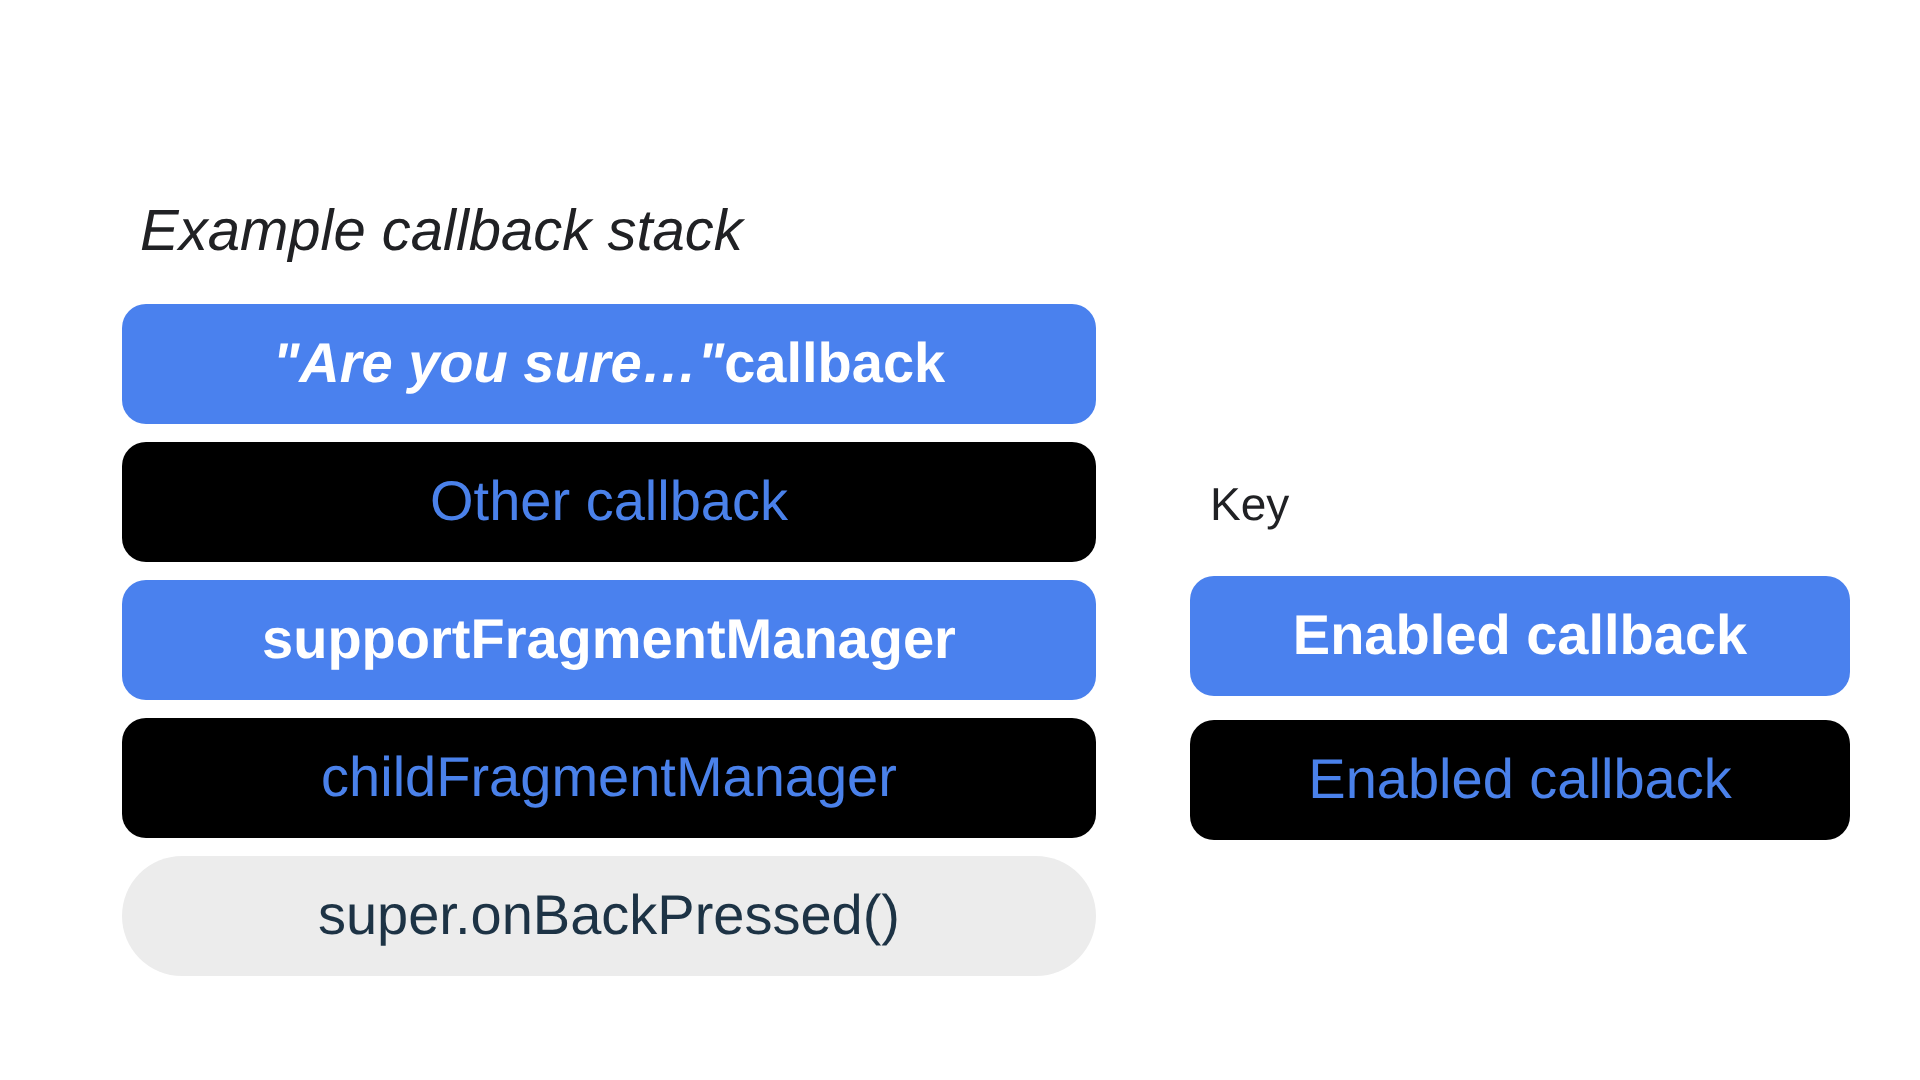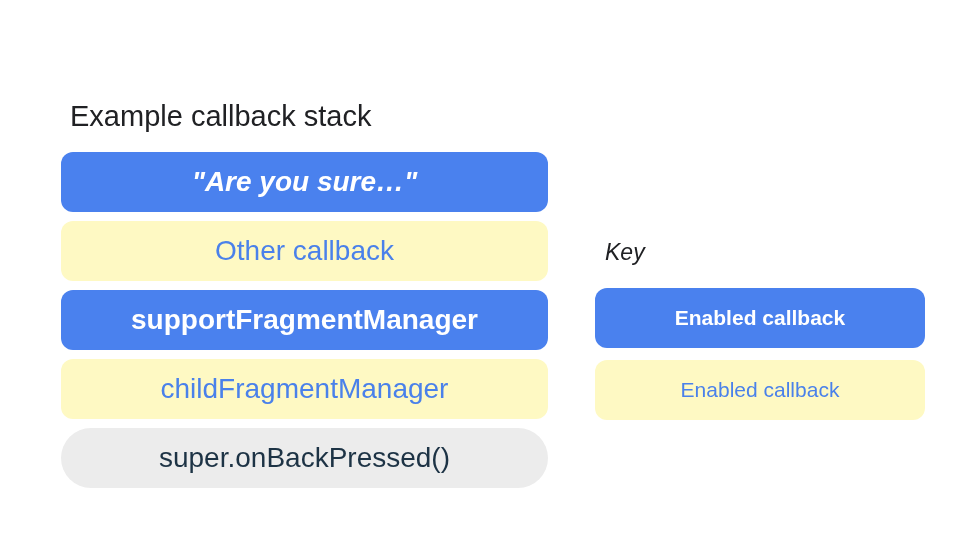--- a/index.html
+++ b/index.html
@@ -16,20 +16,21 @@
     overflow: hidden;
   }
   .stack-title {
     position: absolute;
     left: 70px;
     top: 100px;
     font-size: 29px;
     font-weight: 500;
     color: #202124;
     white-space: nowrap;
+    font-style: italic;
   }
   .stack {
     position: absolute;
     left: 61px;
     top: 152px;
     width: 487px;
     display: flex;
     flex-direction: column;
     gap: 9px;
   }
@@ -41,65 +42,65 @@
     justify-content: center;
     font-size: 28px;
     white-space: nowrap;
   }
   .box.enabled {
     background: #4a81ee;
     color: #ffffff;
     font-weight: 700;
   }
   .box.disabled {
-    background: #fef9c3;
+    background: #000000;
     color: #4a81ea;
     font-weight: 400;
   }
   .box.system {
     background: #ececec;
     color: #1d3345;
     font-weight: 400;
     border-radius: 30px;
   }
   .italic {
     font-style: italic;
   }
   .key-title {
     position: absolute;
     left: 605px;
     top: 239px;
     font-size: 23px;
     font-weight: 500;
     color: #202124;
-    font-style: italic;
   }
   .key {
     position: absolute;
     left: 595px;
     top: 288px;
     width: 330px;
     display: flex;
     flex-direction: column;
     gap: 12px;
   }
   .key .box {
-    font-size: 21px;
+    font-size: 28px;
   }
 </style>
 </head>
 <body>
 
 <div class="canvas">
 
   <div class="stack-title">Example callback stack</div>
 
   <div class="stack">
     <div class="box enabled">
       <span class="italic">"Are you sure…"</span>
+        <span> callback</span>
     </div>
     <div class="box disabled">Other callback</div>
     <div class="box enabled">supportFragmentManager</div>
     <div class="box disabled">childFragmentManager</div>
     <div class="box system">super.onBackPressed()</div>
   </div>
 
   <div class="key-title">Key</div>
 
   <div class="key">

